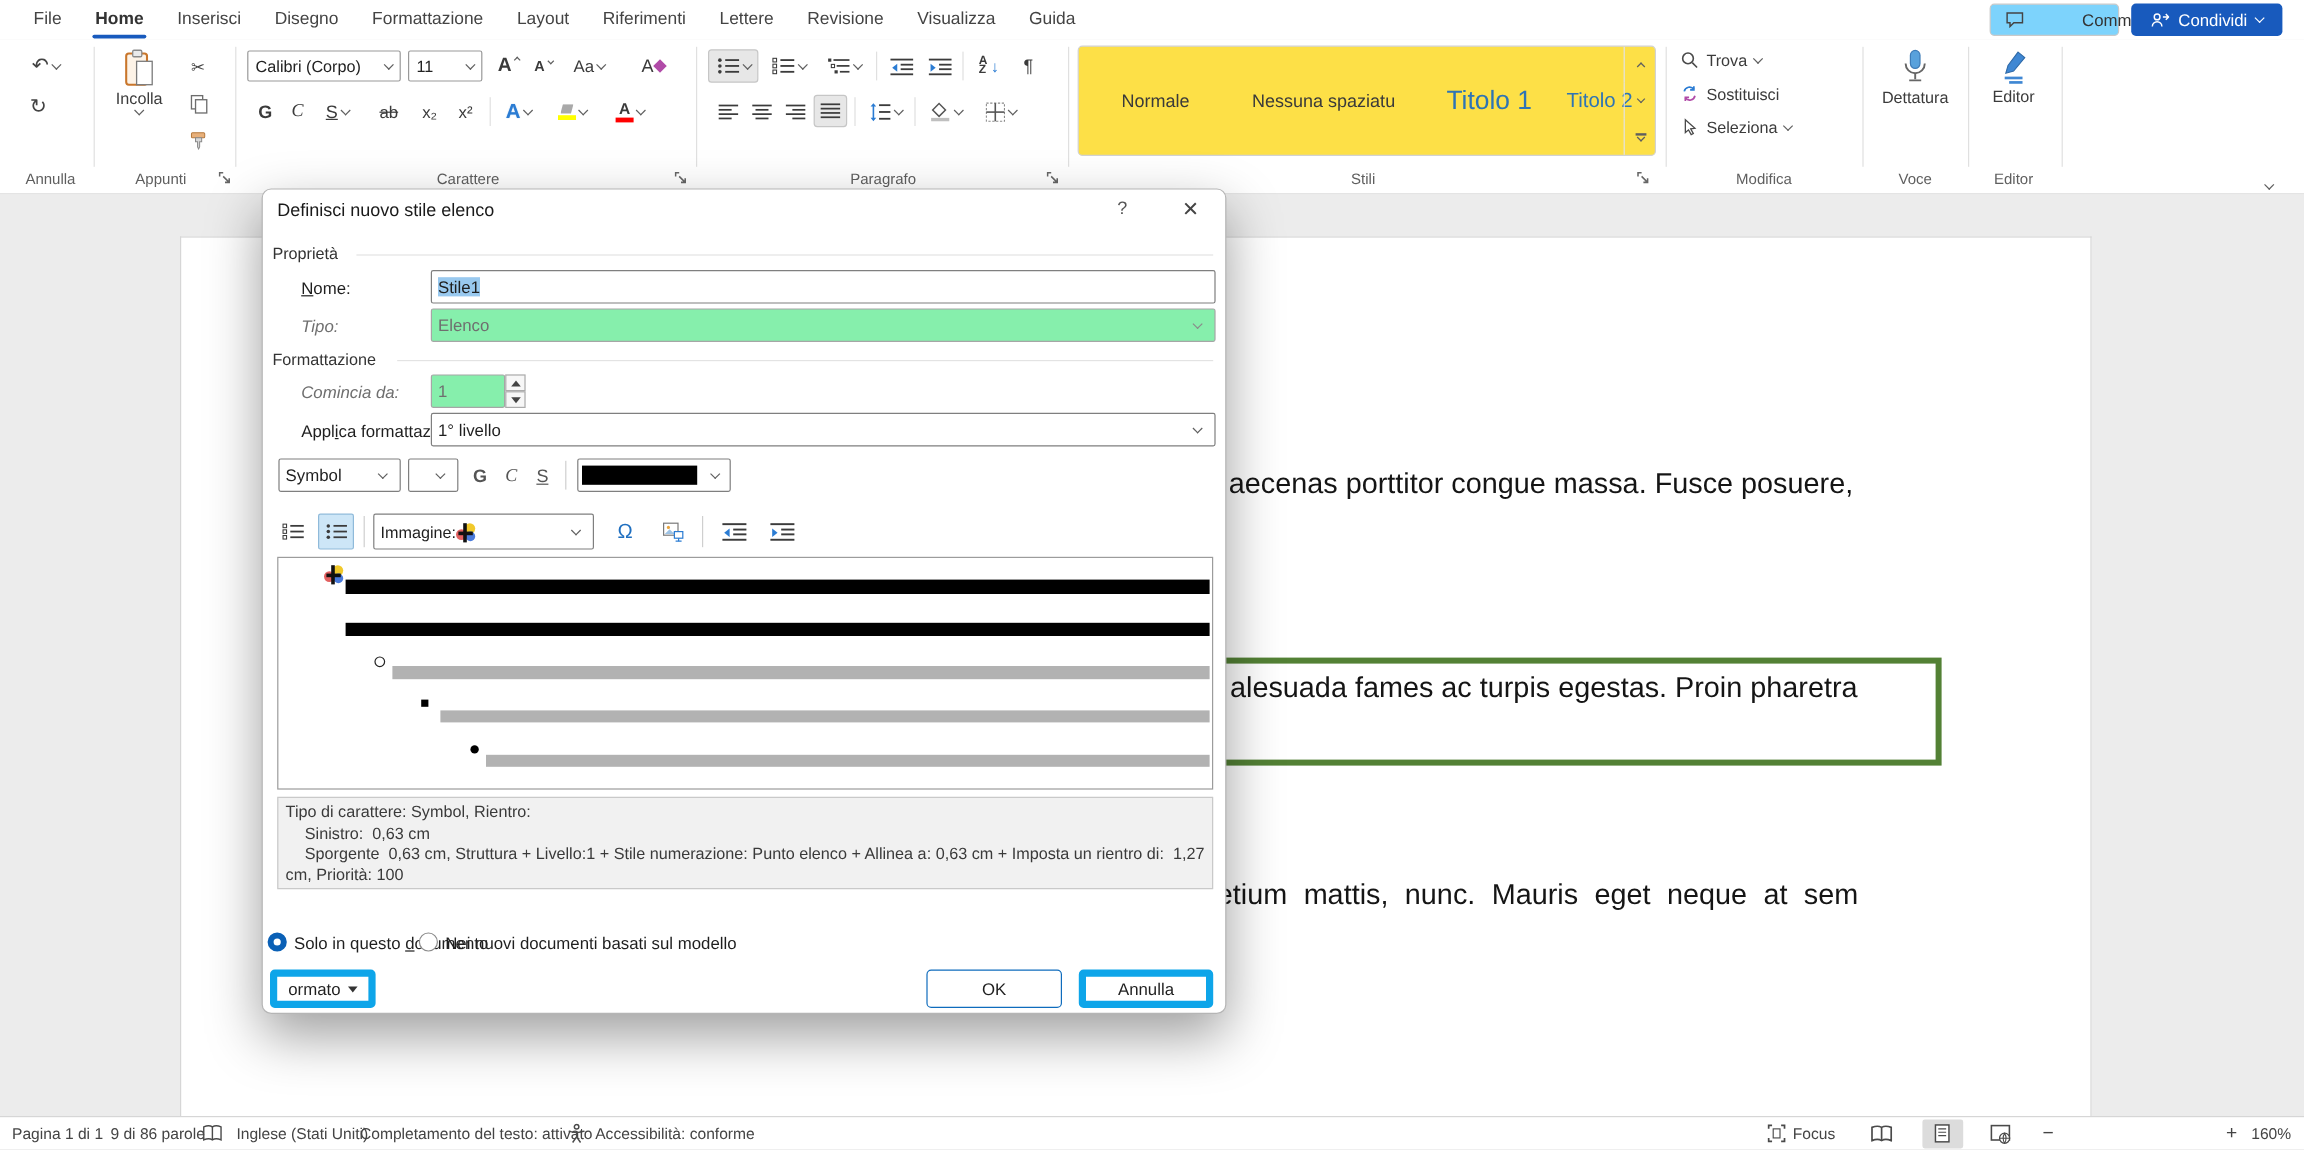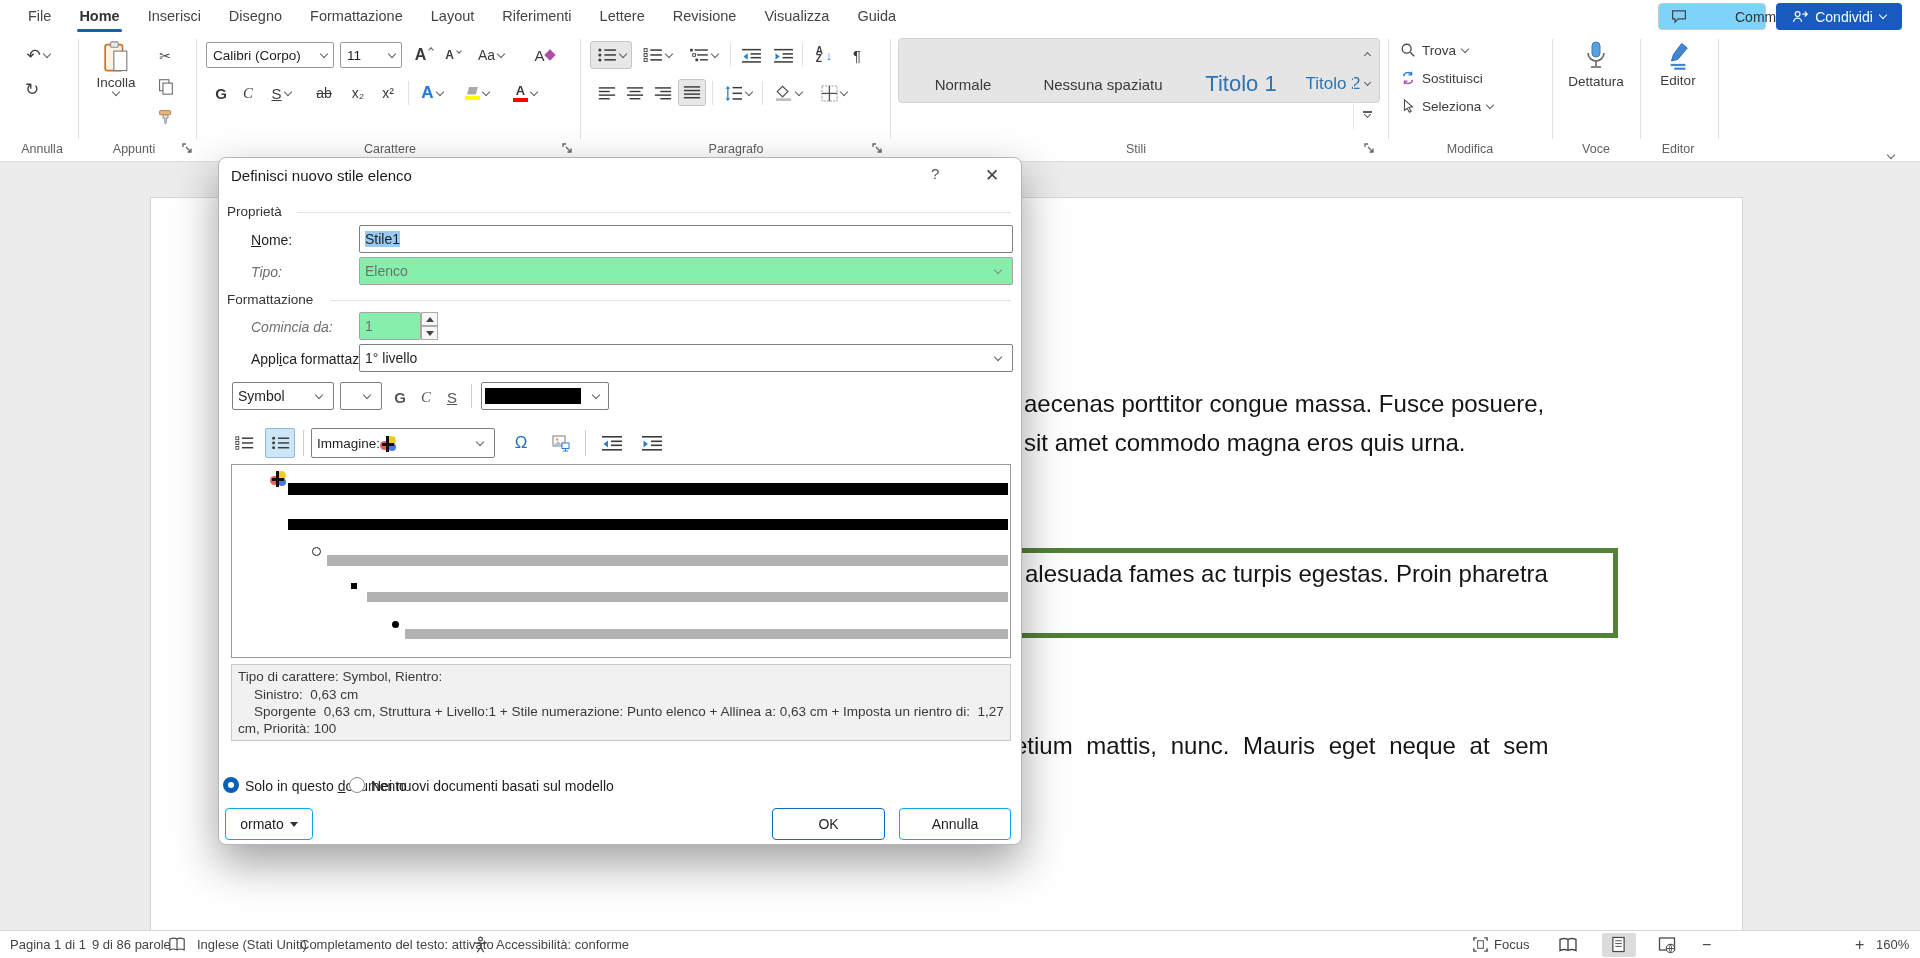--- a/index.html
+++ b/index.html
@@ -28,21 +28,21 @@
   .chev{display:inline-block;width:6px;height:6px;border-right:1.4px solid #5f5f5f;border-bottom:1.4px solid #5f5f5f;transform:rotate(45deg);margin-top:-3px;}
   .chev.up{transform:rotate(-135deg);margin-top:3px;}
   .combo{position:absolute;border:1px solid #999;background:#fff;display:flex;align-items:center;font-size:13.5px;color:#222;padding:0 6px;gap:6px;border-radius:2px;}
   .combo .cval{flex:1;white-space:nowrap;overflow:hidden;}
   .bigbtn{position:absolute;display:flex;flex-direction:column;align-items:center;gap:2px;font-size:13.5px;color:#3b3b3b;}
   .glyph{font-size:15px;color:#444;}
   .ubar{text-decoration:underline;}
   .strk{text-decoration:line-through;}
   .colorbarA{display:flex;flex-direction:column;align-items:center;line-height:1;}
   .colorbarA .bar{width:15px;height:4px;margin-top:1px;}
-  .gallery{position:absolute;left:898px;top:5px;width:482px;height:65px;border:1px solid #d2d2d2;border-radius:4px;background:#e5e5e5;}
+  .gallery{position:absolute;left:898px;top:5px;width:482px;height:92px;border:1px solid #d2d2d2;border-radius:4px;background:#fde047;}
   .gitem{position:absolute;top:0;height:90px;display:flex;align-items:center;transform:translateX(-50%);white-space:nowrap;}
   .garr{position:absolute;left:454px;width:27px;height:30px;border-left:1px solid #e3e3e3;display:flex;align-items:center;justify-content:center;}
   .mrow{position:absolute;display:flex;align-items:center;gap:6px;font-size:13.5px;color:#3b3b3b;}
 
   
   .page{position:absolute;left:150px;top:197px;width:1593px;height:733px;background:#fff;border:1px solid #d6d6d6;border-bottom:none;}
   .dtext{position:absolute;font-size:24px;color:#151515;white-space:nowrap;font-family:"Liberation Sans","DejaVu Sans",sans-serif;}
   .greenbox{position:absolute;left:1000px;top:548px;width:618px;height:90px;background:#fff;border:5px solid #538135;}
   .grayhl{position:absolute;left:1008px;top:660px;width:148px;height:60px;background:#bfbfbf;}
 
@@ -51,21 +51,21 @@
   .dlg-title{position:absolute;left:12px;top:9px;font-size:15px;color:#1a1a1a;}
   .dlg-x{position:absolute;top:7px;font-size:17px;color:#444;}
   .seclbl{position:absolute;font-size:13.5px;color:#333;background:#fff;padding-right:6px;z-index:2;}
   .hrule{position:absolute;height:1px;background:#e3e3e3;}
   .flabel{position:absolute;font-size:14px;color:#1f1f1f;white-space:nowrap;}
   .flabel.dis{color:#6f6f6f;font-style:italic;}
   .field{position:absolute;border:1px solid #7f7f7f;background:#fff;font-size:14px;color:#1f1f1f;display:flex;align-items:center;padding:0 5px;border-radius:2px;}
   .field.dis{background:#86efac;color:#6f6f6f;border-color:#a6a6a6;}
   .field .chevcell{margin-left:auto;width:18px;display:flex;justify-content:center;}
   .selhl{background:#99c9ef;}
-  .dbtn{position:absolute;border:1px solid #0ea5e9;background:#fff;display:flex;align-items:center;justify-content:center;font-size:14px;color:#1f1f1f;border-radius:4px;gap:6px;}
+  .dbtn{position:absolute;border:6px solid #0ea5e9;background:#fff;display:flex;align-items:center;justify-content:center;font-size:14px;color:#1f1f1f;border-radius:4px;gap:6px;}
   .dbtn.primary{border:1.5px solid #0f6cbd;}
   .tool{position:absolute;width:30px;height:30px;border:1px solid #9b9b9b;background:#fff;border-radius:2px;display:flex;align-items:center;justify-content:center;}
   .tool.on{background:#cde6f7;border-color:#8fbada;}
   .tool.noborder{border-color:transparent;}
   .preview{position:absolute;left:12px;top:306px;width:780px;height:194px;border:1px solid #9c9c9c;background:#fff;}
   .pbar{position:absolute;background:#000;}
   .pbar.gray{background:#b2b2b2;}
   .descbox{position:absolute;left:12px;top:506px;width:780px;height:77px;background:#f1f1f1;border:1px solid #c9c9c9;font-size:13.5px;color:#3a3a3a;padding-left:48px;}
   .descbox div{position:absolute;white-space:pre;}
   .radio{position:absolute;width:16px;height:16px;border-radius:50%;}
@@ -598,21 +598,20 @@
       <span>Editor</span>
     </div>
     <div class="glabel" style="left:1678px;">Editor</div>
     <div class="vdiv" style="left:1718px;"></div>
 
     <div class="abs" style="left:1888px;top:111px;"><span class="chev"></span></div>
   </div>
 
   <div class="page"></div>
   <div class="dtext" style="left:1024px;top:390px;">aecenas porttitor congue massa. Fusce posuere,</div>
-  <div class="dtext" style="left:1024px;top:429px;">sit amet commodo magna eros quis urna.</div>
   <div class="greenbox">
     <div class="dtext" style="left:20px;top:7px;">alesuada fames ac turpis egestas. Proin pharetra</div>
   </div>
   <div class="dtext" style="left:1014px;top:732px;word-spacing:7px;">etium mattis, nunc. Mauris eget neque at sem</div>
 
   <div class="dialog">
     <div class="dlg-title">Definisci nuovo stile elenco</div>
     <div class="dlg-x" style="left:712px;font-size:15px;color:#555;">?</div>
     <div class="dlg-x" style="left:766px;">✕</div>
 

